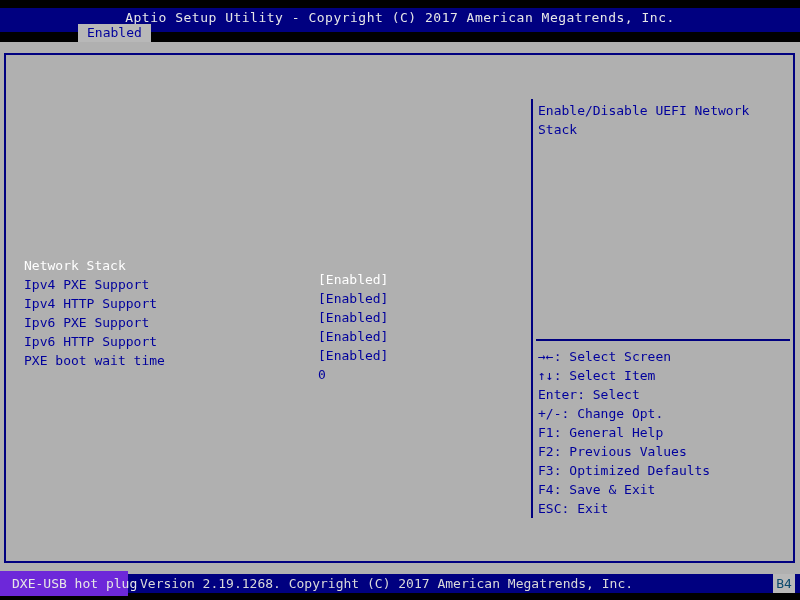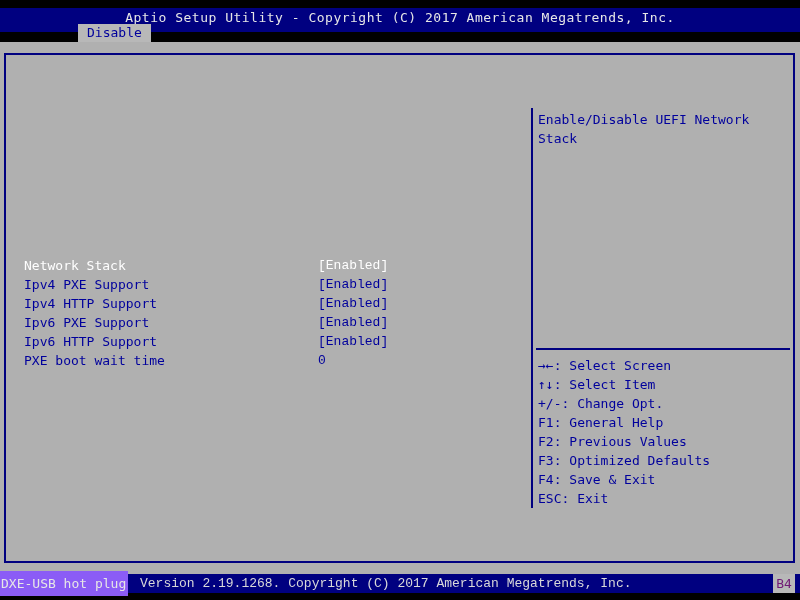--- a/index.html
+++ b/index.html
@@ -47,62 +47,62 @@
     border-left: 2px solid #000080;
     display: flex; flex-direction: column;
   }
   
   .options { padding: 9px 0 0 18px; }
   .opt-row {
     position: relative; height: 19px; line-height: 19px;
     color: #00009c; white-space: nowrap;
   }
   .opt-row.selected { color: #ffffff; }
-  .opt-value { position: absolute; left: 294px; top: 0; font-family: Liberation Mono, monospace; }
+  .opt-value { position: absolute; left: 294px; top: 14px; }
   
   .help {
     height: 240px; padding: 2px 4px 0 5px;
     color: #00009c; line-height: 19px;
   }
   .pane-divider {
     border-top: 2px solid #000080;
     margin: 0 3px;
   }
   .hotkeys { padding: 6px 3px 0 5px; }
   .hotkey-line {
     height: 19px; line-height: 19px; color: #00009c; white-space: nowrap;
   }
   
   .footer-bar {
     position: absolute; left: 0; bottom: 7px; height: 19px; width: 800px;
     background: #000080;
   }
   .footer-center {
     position: absolute; left: 140px; top: 0; height: 21px; line-height: 19px;
-    color: #d9d9d9; white-space: nowrap; font-family: Liberation Mono, monospace;
+    color: #d9d9d9; white-space: nowrap;
   }
   .footer-left-box {
     position: absolute; left: 0; top: -3px; width: 128px; height: 25px;
-    background: #8b5cf6; color: #e6e6e6;
-    line-height: 25px; padding-left: 1px; white-space: nowrap;
+    background: #6d28d9; color: #e6e6e6;
+    line-height: 25px; padding-left: 12px; white-space: nowrap;
   }
   .footer-right-box {
     position: absolute; right: 5px; top: 0; width: 22px; height: 19px;
-    background: #b8b8b8; color: #701a75;
+    background: #b8b8b8; color: #0c4a6e;
     text-align: center; line-height: 19px;
   }
 </style>
 </head>
 <body>
 
 <div class="screen">
 
   <div class="titlebar">
     <div class="title-text">Aptio Setup Utility - Copyright (C) 2017 American Megatrends, Inc.</div>
-    <div class="tab">Disable</div>
+    <div class="tab">Enabled</div>
   </div>
 
   <div class="body-gray">
     <div class="main-box">
 
       <div class="left-pane">
         <div class="options">
           <div class="opt-row selected">
             <span>Network Stack</span>
             <span class="opt-value">[Enabled]</span>
@@ -129,20 +129,21 @@
           </div>
         </div>
       </div>
 
       <div class="right-pane">
         <div class="help">Enable/Disable UEFI Network Stack</div>
         <div class="pane-divider"></div>
         <div class="hotkeys">
           <div class="hotkey-line">→←: Select Screen</div>
           <div class="hotkey-line">↑↓: Select Item</div>
+          <div class="hotkey-line">Enter: Select</div>
           <div class="hotkey-line">+/-: Change Opt.</div>
           <div class="hotkey-line">F1: General Help</div>
           <div class="hotkey-line">F2: Previous Values</div>
           <div class="hotkey-line">F3: Optimized Defaults</div>
           <div class="hotkey-line">F4: Save &amp; Exit</div>
           <div class="hotkey-line">ESC: Exit</div>
         </div>
       </div>
 
     </div>

